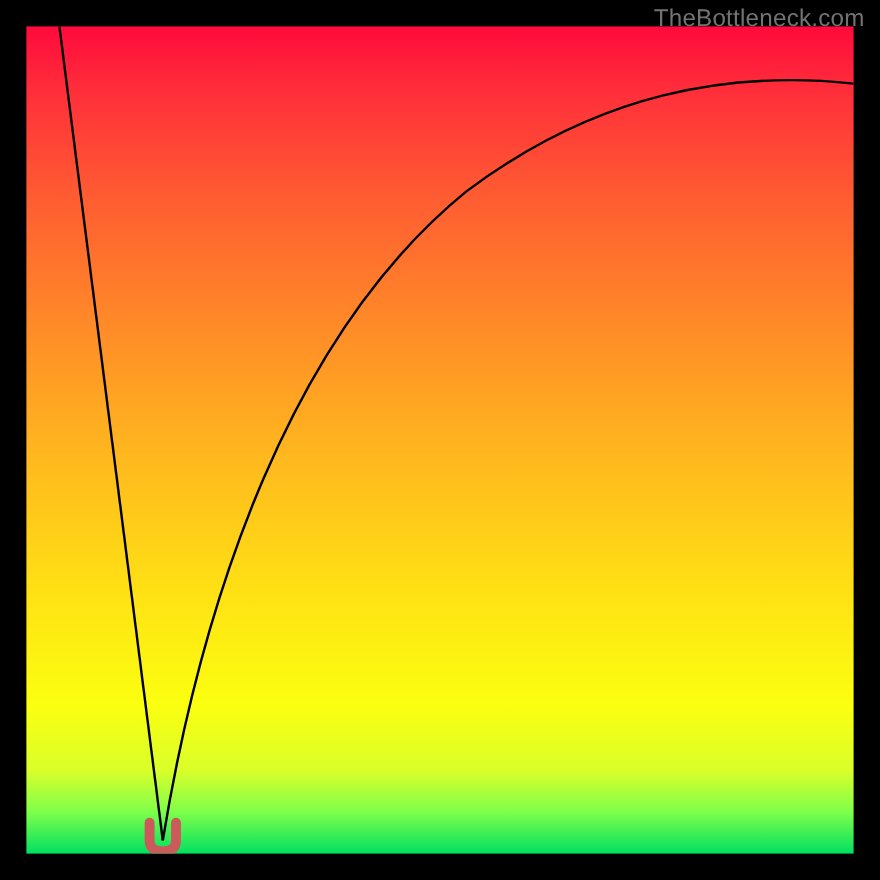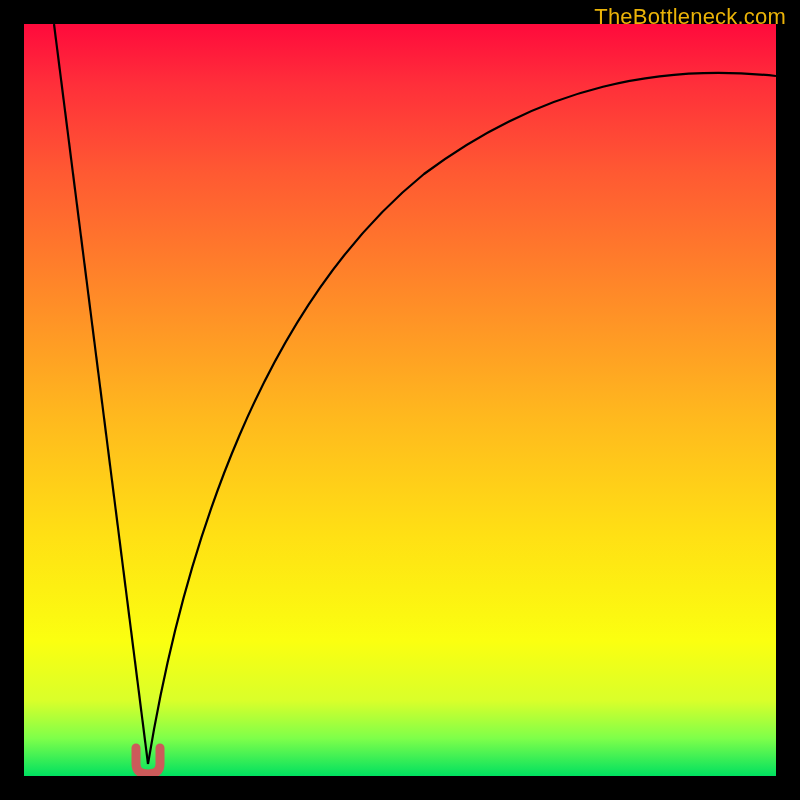--- a/index.html
+++ b/index.html
@@ -39,21 +39,21 @@
   .curve {
     position: absolute;
     inset: 0;
     width: 752px;
     height: 752px;
   }
   .watermark {
     position: absolute;
     top: 4px;
     right: 14px;
-    color: #eab308;
+    color: #737373;
     font-size: 22px;
     letter-spacing: 0.2px;
     font-weight: 500;
     user-select: none;
   }
 </style>
 </head>
 <body>
 
 <div class="frame">

